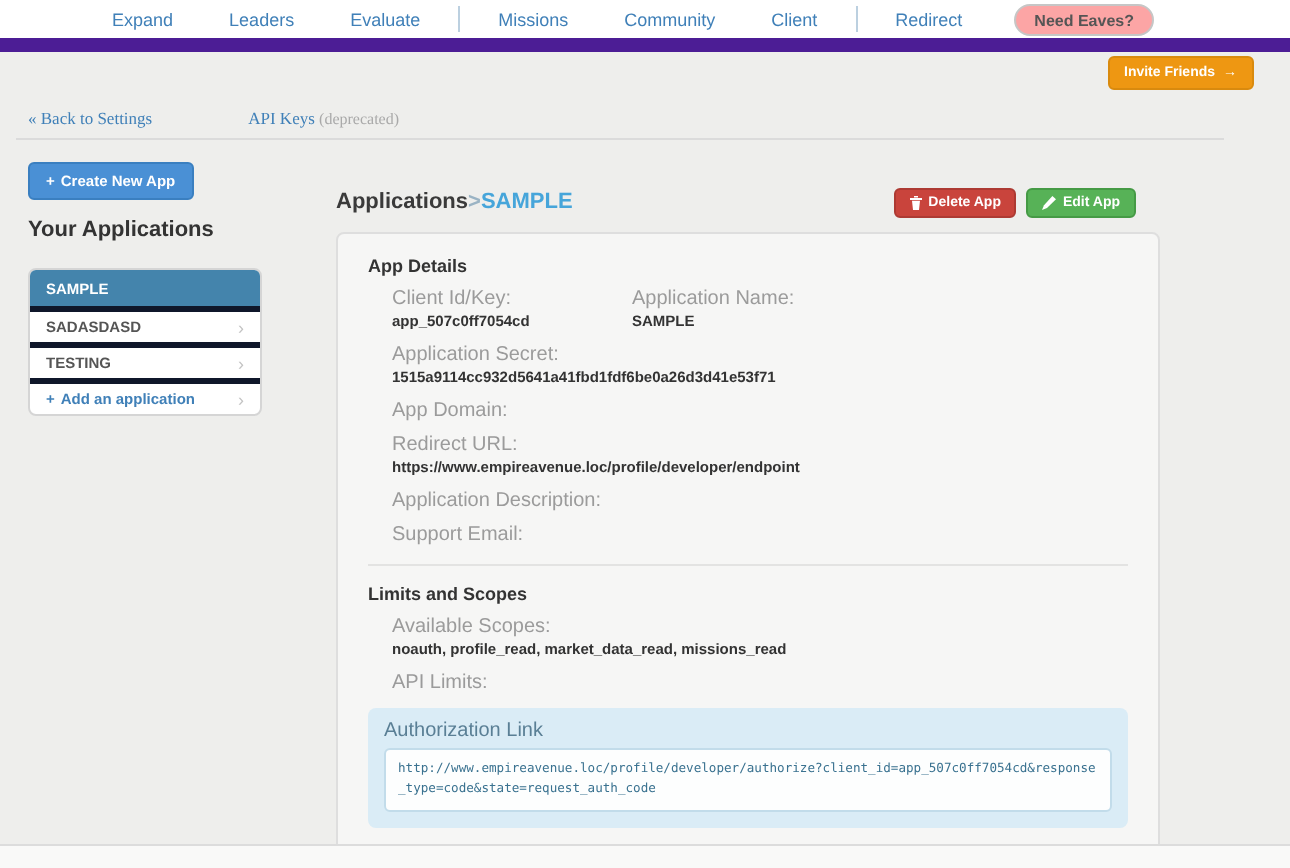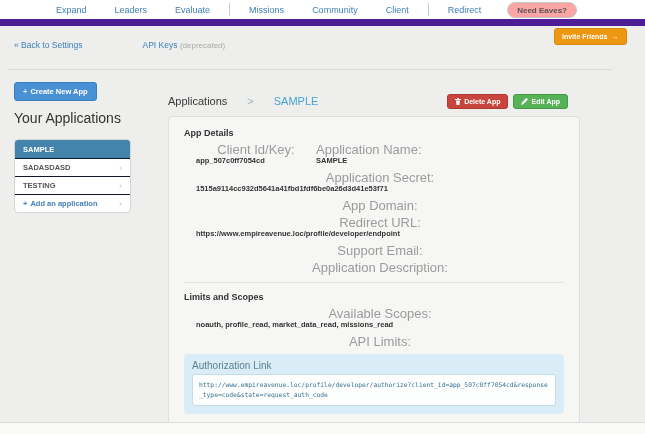--- a/index.html
+++ b/index.html
@@ -14,62 +14,62 @@
   .nav-sep { width:1px; height:13px; background:#bcd0e0; margin:0 5px; }
   .pill { background:#fca5a5; border:1px solid #c6c6c6; border-radius:10px; padding:3px 9px 2px;
           font-size:8px; color:#555; font-weight:bold; margin-left:12px; white-space:nowrap; }
 
   .invite-btn { position:absolute; top:28px; left:554px; height:17px; background:#ee9712;
                 border:1px solid #d98a0e; border-radius:3px; color:#fff; font-size:7px;
                 font-weight:bold; display:flex; align-items:center; justify-content:center;
                 gap:4px; padding:0 7px; cursor:pointer; }
 
   
-  .breadcrumb { position:absolute; top:40px; left:14px; display:flex; gap:32px; align-items:center; }
+  .breadcrumb { position:absolute; top:54px; left:14px; display:flex; gap:20px; align-items:center;font-family:Liberation Serif, serif; }
   .back-link { color:#4080b8; font-size:8.5px; cursor:pointer; }
   .apikeys-link { font-size:8.5px; cursor:pointer;margin-left:28px; }
   .apikeys-link .k { color:#4080b8; }
   .apikeys-link .d { color:#a9a9a9; font-size:8px; }
   .top-divider { position:absolute; top:69px; left:8px; width:604px; height:1px; background:#dbdbdb; }
 
   
   .sidebar { position:absolute; top:80px; left:14px; width:117px; }
   .create-btn { background:#4a90d5; border:1px solid #3a7fc0; border-radius:3px; color:#fff;
                 font-size:7.5px; font-weight:bold; padding:4px 8px; display:inline-flex;
                 align-items:center; gap:3px; cursor:pointer; }
-  .sidebar-heading { margin-top:9px; font-size:14px; font-weight:normal; color:#333; }
+  .sidebar-heading { margin-top:9px; font-size:11px; font-weight:bold; color:#333; }
   .app-list { margin-top:13px; background:#ffffff; border:1px solid #d5d5d5; border-radius:4px; }
   .app-row { height:18px; display:flex; align-items:center; justify-content:space-between;
-             padding:0 8px; border-top:1px solid #0f172a; font-size:7.5px; font-weight:bold;
+             padding:0 8px; border-top:3px solid #0f172a; font-size:7.5px; font-weight:bold;
              color:#555; cursor:pointer; }
   .app-row:first-child { border-top:none; border-radius:3px 3px 0 0; }
   .app-row:last-child { border-radius:0 0 3px 3px; }
   .app-row.selected { background:#4484ac; color:#ffffff; }
   .chevron { color:#c3c3c3; font-size:9px; font-weight:normal; }
   .add-row { color:#4080b8; }
   .add-row .lbl { display:flex; gap:3px; }
 
   
   .main { position:absolute; left:168px; top:93px; width:412px; }
   .main-header { display:flex; align-items:center; height:16px; }
-  .main-title { font-size:11px; font-weight:normal; color:#3a3a3a; display:flex; gap:20px; }
+  .main-title { font-size:11px; font-weight:bold; color:#3a3a3a; display:flex; gap:0; }
   .title-sep { color:#9ab3c4; }
   .title-app { color:#46a5da; }
   .btns { margin-left:auto; margin-right:12px; display:flex; gap:5px; }
   .btn { border-radius:3px; color:#fff; font-size:7px; font-weight:bold; padding:3px 7px;
          display:inline-flex; align-items:center; gap:3px; cursor:pointer; }
   .btn-danger { background:#c9443c; border:1px solid #ad3a33; }
   .btn-success { background:#57b257; border:1px solid #459a45; }
 
   .panel { margin-top:7px; background:#f6f6f5; border:1px solid #dedede; border-radius:4px;
            padding:11px 15px 14px; min-height:300px; }
   .section-heading { font-size:9px; font-weight:bold; color:#333; line-height:10px; }
   .fields { margin-left:12px; margin-top:7px; }
   .field { margin-bottom:8px; }
-  .field-label { font-size:13px; color:#9b9b9b; line-height:9px;text-align:center; }
+  .field-label { font-size:10px; color:#9b9b9b; line-height:9px; }
   .field-value { font-size:7.5px; font-weight:bold; color:#333; line-height:9px; margin-top:2px; }
   .row2 { display:flex; }
   .col1 { width:120px; }
   .section-divider { height:1px; background:#e3e3e2; margin:10px 0 9px; }
 
   .auth-box { margin-top:6px; background:#daecf6; border-radius:4px; padding:7px 8px 8px; }
   .auth-label { font-size:10px; color:#5a7f95; line-height:9px; }
   .auth-inner { margin-top:4px; background:#fdfefe; border:1px solid #c2dcea; border-radius:3px;
                 padding:5px 6px; font-family:"DejaVu Sans Mono", monospace; font-size:6.3px;
                 color:#3a7290; word-break:break-all; line-height:1.6; cursor:text; }
@@ -181,24 +181,24 @@
           <div class="field-value">1515a9114cc932d5641a41fbd1fdf6be0a26d3d41e53f71</div>
         </div>
         <div class="field">
           <div class="field-label">App Domain:</div>
         </div>
         <div class="field">
           <div class="field-label">Redirect URL:</div>
           <div class="field-value">https://www.empireavenue.loc/profile/developer/endpoint</div>
         </div>
         <div class="field">
+          <div class="field-label">Application Description:</div>
+        </div>
+        <div class="field">
           <div class="field-label">Support Email:</div>
-        </div>
-        <div class="field">
-          <div class="field-label">Application Description:</div>
         </div>
       </div>
 
       <div class="section-divider"></div>
       <div class="section-heading">Limits and Scopes</div>
       <div class="fields">
         <div class="field">
           <div class="field-label">Available Scopes:</div>
           <div class="field-value">noauth, profile_read, market_data_read, missions_read</div>
         </div>

